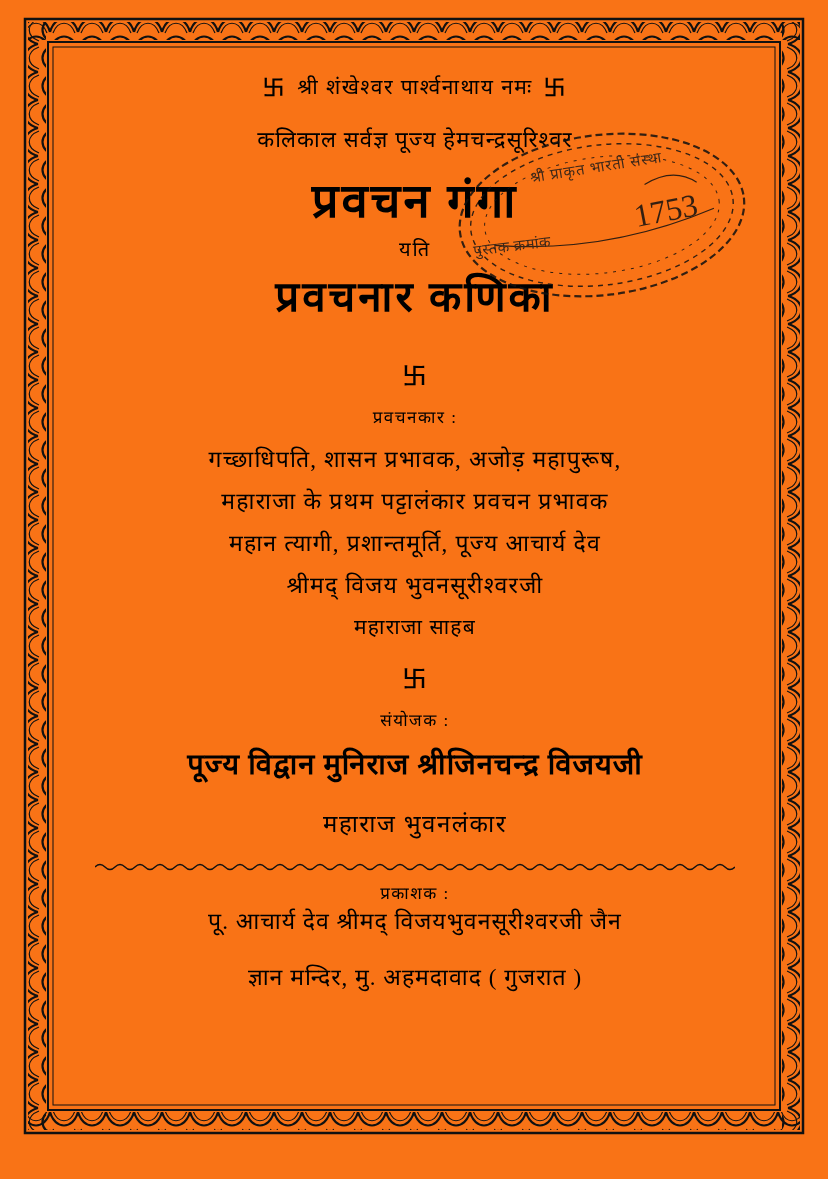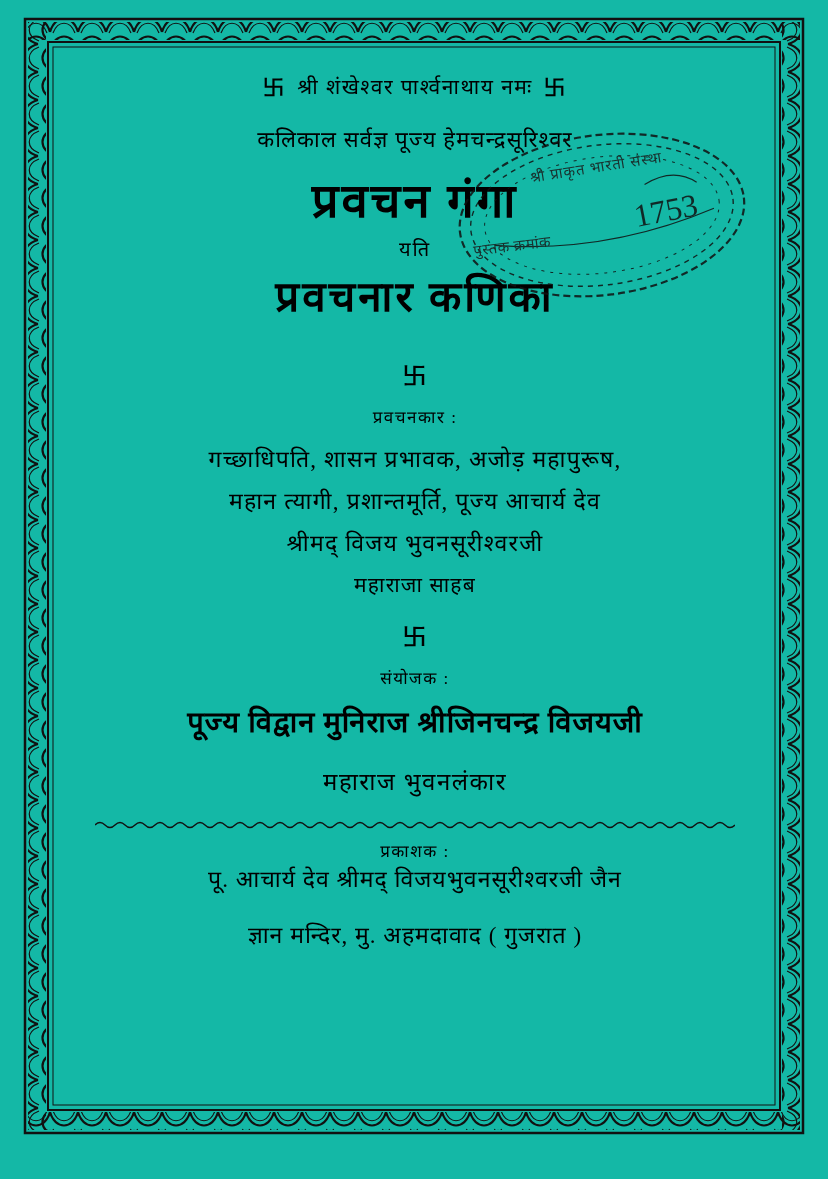--- a/index.html
+++ b/index.html
@@ -12,21 +12,21 @@
     height: 1179px;
     font-family: "Liberation Serif", serif;
     color: #000000;
     position: relative;
     overflow: hidden;
   }
 
   .page {
     position: absolute;
     inset: 0;
-    background: #14b8a6;
+    background: #f97316;
   }
 
   
   .border-frame {
     position: absolute;
     left: 22px;
     top: 16px;
     width: 784px;
     height: 1120px;
   }
@@ -243,20 +243,21 @@
 
     <div class="line l-yati">यति</div>
 
     <div class="line l-title-sub">प्रवचनार कणिका</div>
 
     <div class="line sep-swastik swastik">卐</div>
 
     <div class="line l-role">प्रवचनकार :</div>
 
     <div class="line l-body">गच्छाधिपति, शासन प्रभावक, अजोड़ महापुरूष,</div>
+    <div class="line l-body tight">महाराजा के प्रथम पट्टालंकार प्रवचन प्रभावक</div>
     <div class="line l-body tight">महान त्यागी, प्रशान्तमूर्ति, पूज्य आचार्य देव</div>
     <div class="line l-body tight">श्रीमद् विजय भुवनसूरीश्वरजी</div>
     <div class="line l-body-sm">महाराजा साहब</div>
 
     <div class="line sep-swastik2 swastik">卐</div>
 
     <div class="line l-role">संयोजक :</div>
 
     <div class="line l-compiler-name">पूज्य विद्वान मुनिराज श्रीजिनचन्द्र विजयजी</div>
 

